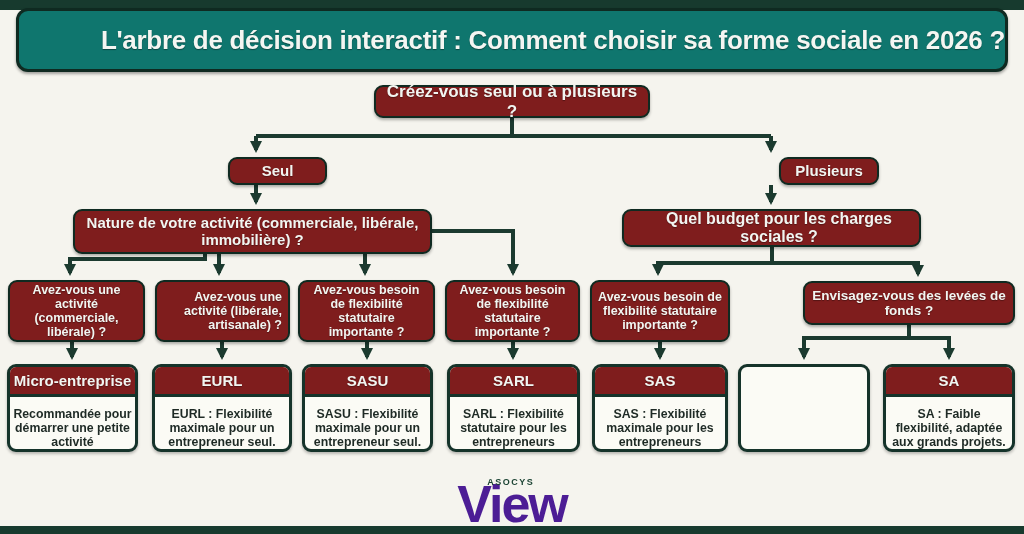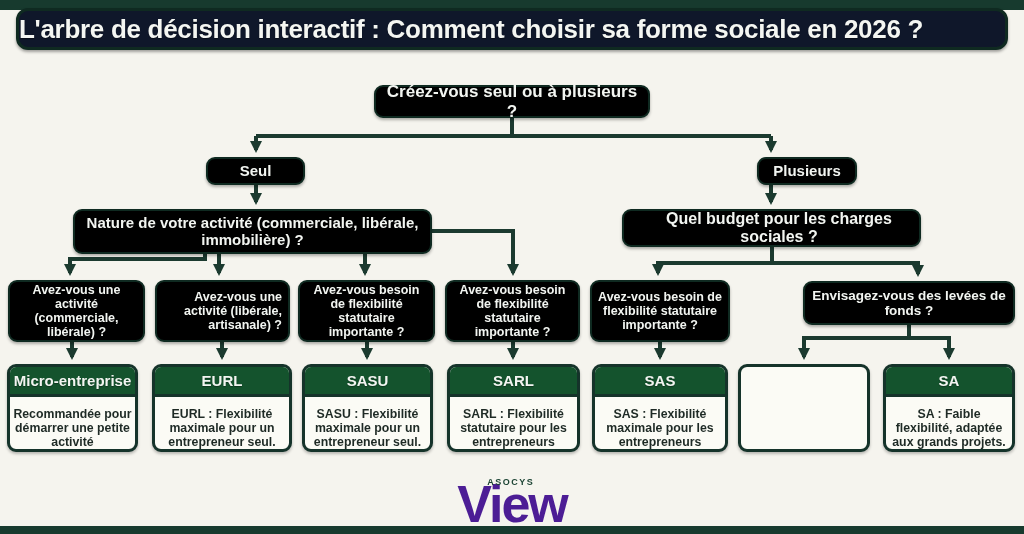--- a/index.html
+++ b/index.html
@@ -6,64 +6,64 @@
   body{
     width:1024px;height:534px;position:relative;overflow:hidden;
     background:#f5f4ee;
     font-family:"Liberation Sans","DejaVu Sans",sans-serif;
   }
   .edge-strip{position:absolute;left:0;width:1024px;background:#173a2e;z-index:0;}
   .edge-strip.top{top:0;height:10px;}
   .edge-strip.bottom{bottom:0;height:8px;}
 
   .title-bar{
-    position:absolute;left:16px;top:8px;width:992px;height:42px;
-    background:#0f172a;border:3px solid #0f2a21;border-radius:12px;
-    display:flex;align-items:center;justify-content:flex-start;
+    position:absolute;left:16px;top:8px;width:992px;height:64px;
+    background:#0f766e;border:3px solid #0f2a21;border-radius:12px;
+    display:flex;align-items:center;justify-content:flex-end;
     box-sizing:border-box;z-index:2;
     box-shadow:0 2px 3px rgba(0,0,0,.35);
   }
   .title-bar span{
     color:#f4f6f2;font-size:26px;font-weight:700;letter-spacing:-.3px;
     text-shadow:0 1px 1px rgba(0,0,0,.4);white-space:nowrap;
   }
 
   svg.connectors{position:absolute;left:0;top:0;z-index:1;}
 
   .qbox{
     position:absolute;box-sizing:border-box;z-index:2;
-    background:#000000;border:2.5px solid #0f2a21;border-radius:9px;
+    background:#7f1d1d;border:2.5px solid #0f2a21;border-radius:9px;
     display:flex;align-items:center;justify-content:center;text-align:center;
     color:#f2f5f1;font-weight:700;
     box-shadow:0 2px 3px rgba(0,0,0,.3);
     padding:2px 6px;line-height:1.12;
     text-shadow:0 1px 1px rgba(0,0,0,.35);
   }
   .qbox.root   {left:374px;top:85px; width:276px;height:33px;font-size:17px;}
-  .qbox.branch {font-size:15px;}
+  .qbox.branch {font-size:15px;margin-left:22px;}
   .qbox.seul   {left:206px;top:157px;width:99px; height:28px;}
   .qbox.plus   {left:757px;top:157px;width:100px;height:28px;}
   .qbox.nature {left:73px; top:209px;width:359px;height:45px;font-size:15px;}
   .qbox.budget {left:622px;top:209px;width:299px;height:38px;font-size:16px;padding-left:21px;}
   .qbox.small  {font-size:12.5px;height:62px;top:280px;}
   .qbox.q1{left:8px;  width:137px;}
   .qbox.q2{left:155px;width:135px;text-align:right;}
   .qbox.q3{left:298px;width:137px;}
   .qbox.q4{left:445px;width:135px;}
   .qbox.q5{left:590px;width:140px;}
   .qbox.q6{left:803px;top:281px;width:212px;height:44px;font-size:13.5px;}
 
   .leaf{
     position:absolute;top:364px;height:88px;box-sizing:border-box;z-index:2;
     background:#fbfbf5;border:3px solid #15332a;border-radius:9px;
     overflow:hidden;box-shadow:0 2px 3px rgba(0,0,0,.25);
     display:flex;flex-direction:column;
   }
   .leaf-head{
-    background:#14532d;color:#f2f5f1;font-weight:700;font-size:15px;
+    background:#7f1d1d;color:#f2f5f1;font-weight:700;font-size:15px;
     display:flex;align-items:center;justify-content:center;
     height:27px;flex:0 0 27px;border-bottom:3px solid #15332a;
     text-shadow:0 1px 1px rgba(0,0,0,.35);
   }
   .leaf-body{
     flex:1;display:flex;align-items:center;justify-content:center;text-align:center;
     color:#1e2a25;font-weight:700;font-size:12.3px;line-height:1.15;padding:10px 3px;
   }
   .leaf.micro{left:7px;  width:131px;}
   .leaf.eurl {left:152px;width:140px;}

